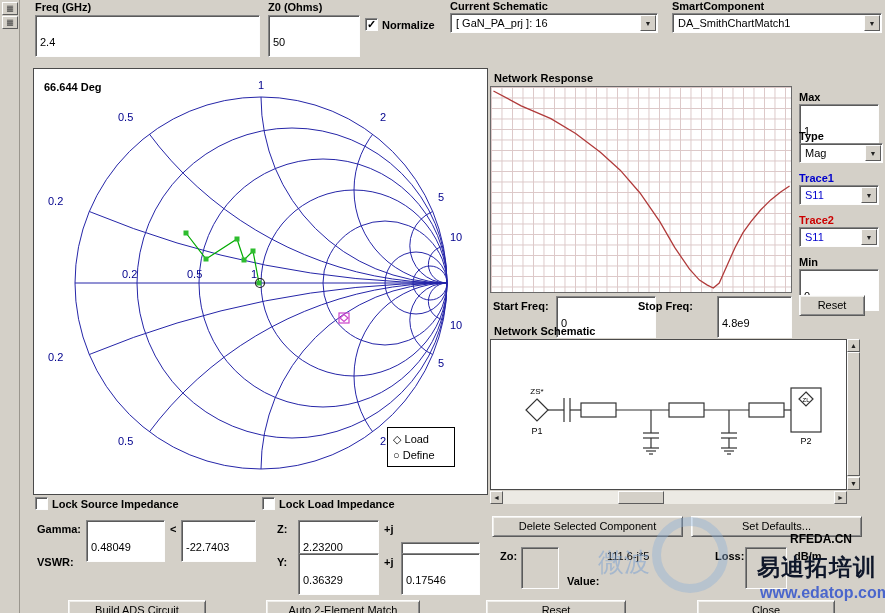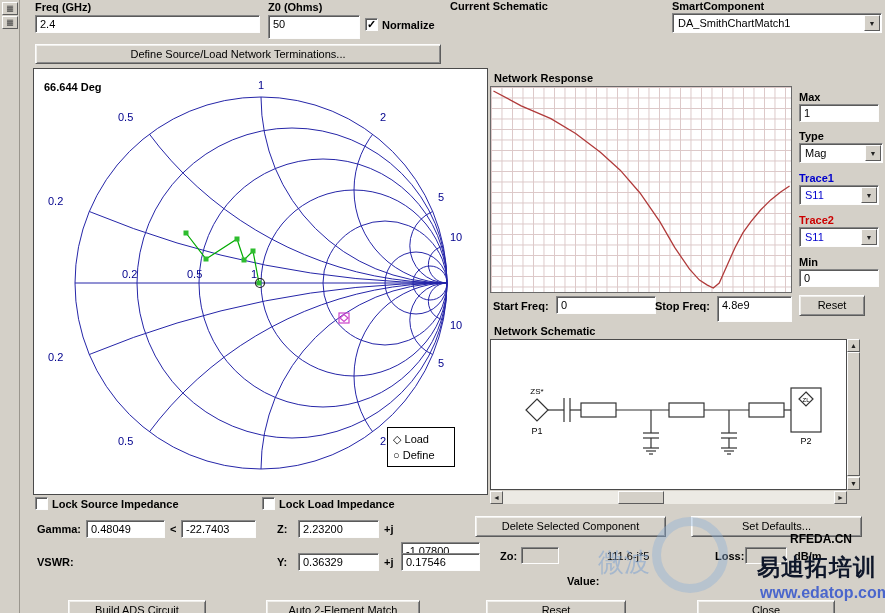--- a/index.html
+++ b/index.html
@@ -3,21 +3,21 @@
 <meta charset="utf-8">
 <style>
   *{margin:0;padding:0;box-sizing:border-box}
   html,body{background:#d4d0c8}
   #app{position:relative;width:885px;height:613px;background:#d4d0c8;
        font-family:"Liberation Sans",sans-serif;font-size:11px;color:#000;overflow:hidden}
   .lbl{position:absolute;font-weight:bold;white-space:nowrap}
   .val{position:absolute;white-space:nowrap}
   .sunken{position:absolute;background:#fff;border:1px solid;
           border-color:#868686 #fdfdfd #fdfdfd #868686;box-shadow:inset 1px 1px 0 #5a5a5a}
-  .input{padding:2px 4px;white-space:nowrap;overflow:hidden;font-size:11px}
+  .input{padding:20px 4px;white-space:nowrap;overflow:hidden;font-size:11px}
   .disabled-input{background:#d4d0c8}
   .raised{position:absolute;background:#d4d0c8;border:1px solid;
           border-color:#fdfdfd #5c5c5c #5c5c5c #fdfdfd;
           box-shadow:inset 1px 1px 0 #efeeea, inset -1px -1px 0 #8a8a8a}
   .btn{text-align:center;padding-top:3px;white-space:nowrap;overflow:hidden;cursor:default;font-size:11px}
   .dd .txt{position:absolute;left:5px;top:3px;white-space:nowrap}
   .dd-arrow{position:absolute;top:1px;right:1px;width:16px;bottom:1px;background:#d4d0c8;
             border:1px solid;border-color:#fdfdfd #5c5c5c #5c5c5c #fdfdfd;
             font-size:7px;text-align:center;line-height:15px;color:#222}
   .cb{position:absolute;width:13px;height:13px;background:#fff;border:1px solid;
@@ -58,28 +58,31 @@
   <span class="lbl" style="left:35px;top:1px">Freq (GHz)</span>
   <div class="sunken input" style="left:35px;top:15px;width:225px;height:18px"><span>2.4</span></div>
 
   <span class="lbl" style="left:268px;top:1px">Z0 (Ohms)</span>
   <div class="sunken input" style="left:268px;top:15px;width:92px;height:24px"><span>50</span></div>
 
   <div class="cb" style="left:365px;top:18px"><span>✓</span></div>
   <span class="lbl" style="left:382px;top:19px">Normalize</span>
 
   <span class="lbl" style="left:450px;top:0px">Current Schematic</span>
+  <div class="sunken dd" style="left:450px;top:13px;width:208px;height:20px">
+    <span class="txt">[ GaN_PA_prj ]: 16</span>
+    <span class="dd-arrow">▼</span>
+  </div>
 
   <span class="lbl" style="left:672px;top:0px">SmartComponent</span>
   <div class="sunken dd" style="left:672px;top:13px;width:210px;height:20px">
     <span class="txt">DA_SmithChartMatch1</span>
     <span class="dd-arrow">▼</span>
   </div>
 
-  <div class="raised btn" style="left:35px;top:44px;width:406px;height:20px">Define Source/Load Network Terminations...</div>
 
   <div class="panel" style="left:33px;top:68px;width:455px;height:427px">
     <svg width="453" height="425" viewBox="0 0 453 425">
       <defs>
           <clipPath id="disk">
             <circle cx="227" cy="214" r="186"></circle>
           </clipPath>
         </defs>
       <g stroke="#2525a8" fill="none" stroke-width="1">
         <circle cx="227" cy="214" r="186"></circle>
@@ -170,21 +173,21 @@
   <div class="sunken dd" style="left:799px;top:227px;width:80px;height:20px">
     <span class="txt blue">S11</span>
     <span class="dd-arrow">▼</span>
   </div>
 
   <span class="lbl" style="left:799px;top:256px">Min</span>
   <div class="sunken input" style="left:799px;top:269px;width:80px;height:18px"><span>0</span></div>
 
   <span class="lbl" style="left:493px;top:300px">Start Freq:</span>
   <div class="sunken input" style="left:556px;top:296px;width:100px;height:18px"><span>0</span></div>
-  <span class="lbl" style="left:655px;top:300px">Stop Freq:</span>
+  <span class="lbl" style="left:638px;top:300px">Stop Freq:</span>
   <div class="sunken input" style="left:717px;top:296px;width:75px;height:26px"><span>4.8e9</span></div>
   <div class="raised btn" style="left:799px;top:295px;width:66px;height:21px">Reset</div>
 
   <span class="lbl" style="left:494px;top:325px">Network Schematic</span>
   <div class="panel" style="left:490px;top:339px;width:357px;height:151px">
     <svg width="355" height="149" viewBox="0 0 355 149">
       <g stroke="#333" fill="none" stroke-width="1.2">
         <polygon points="46,59 57,70 46,81 35,70"></polygon>
         <line x1="57" y1="70" x2="73" y2="70"></line>
         <line x1="73" y1="58" x2="73" y2="82"></line>
@@ -224,21 +227,21 @@
     <div class="sb-btn" style="left:0;top:0;width:13px;height:13px">▲</div>
     <div class="sb-thumb" style="left:0;top:13px;width:13px;height:124px"></div>
     <div class="sb-btn" style="left:0;bottom:0;width:13px;height:13px">▼</div>
   </div>
   <div class="sb" style="left:490px;top:491px;width:357px;height:13px">
     <div class="sb-btn" style="left:0;top:0;width:13px;height:13px">◄</div>
     <div class="sb-thumb" style="left:128px;top:0;width:46px;height:13px"></div>
     <div class="sb-btn" style="right:0;top:0;width:13px;height:13px">►</div>
   </div>
 
-  <div class="raised btn" style="left:475px;top:516px;width:191px;height:21px">Delete Selected Component</div>
+  <div class="raised btn" style="left:492px;top:516px;width:191px;height:21px">Delete Selected Component</div>
   <div class="raised btn" style="left:691px;top:516px;width:171px;height:21px">Set Defaults...</div>
 
   <span class="lbl" style="left:500px;top:550px">Zo:</span>
   <div class="sunken input disabled-input" style="left:521px;top:547px;width:38px;height:17px"></div>
   <span class="lbl" style="left:567px;top:575px">Value:</span>
   <span class="val" style="left:607px;top:550px">111.6-j*5</span>
   <span class="lbl" style="left:715px;top:550px">Loss:</span>
   <div class="sunken input disabled-input" style="left:745px;top:547px;width:42px;height:17px"></div>
   <span class="lbl" style="left:794px;top:550px">dB/m</span>
 

